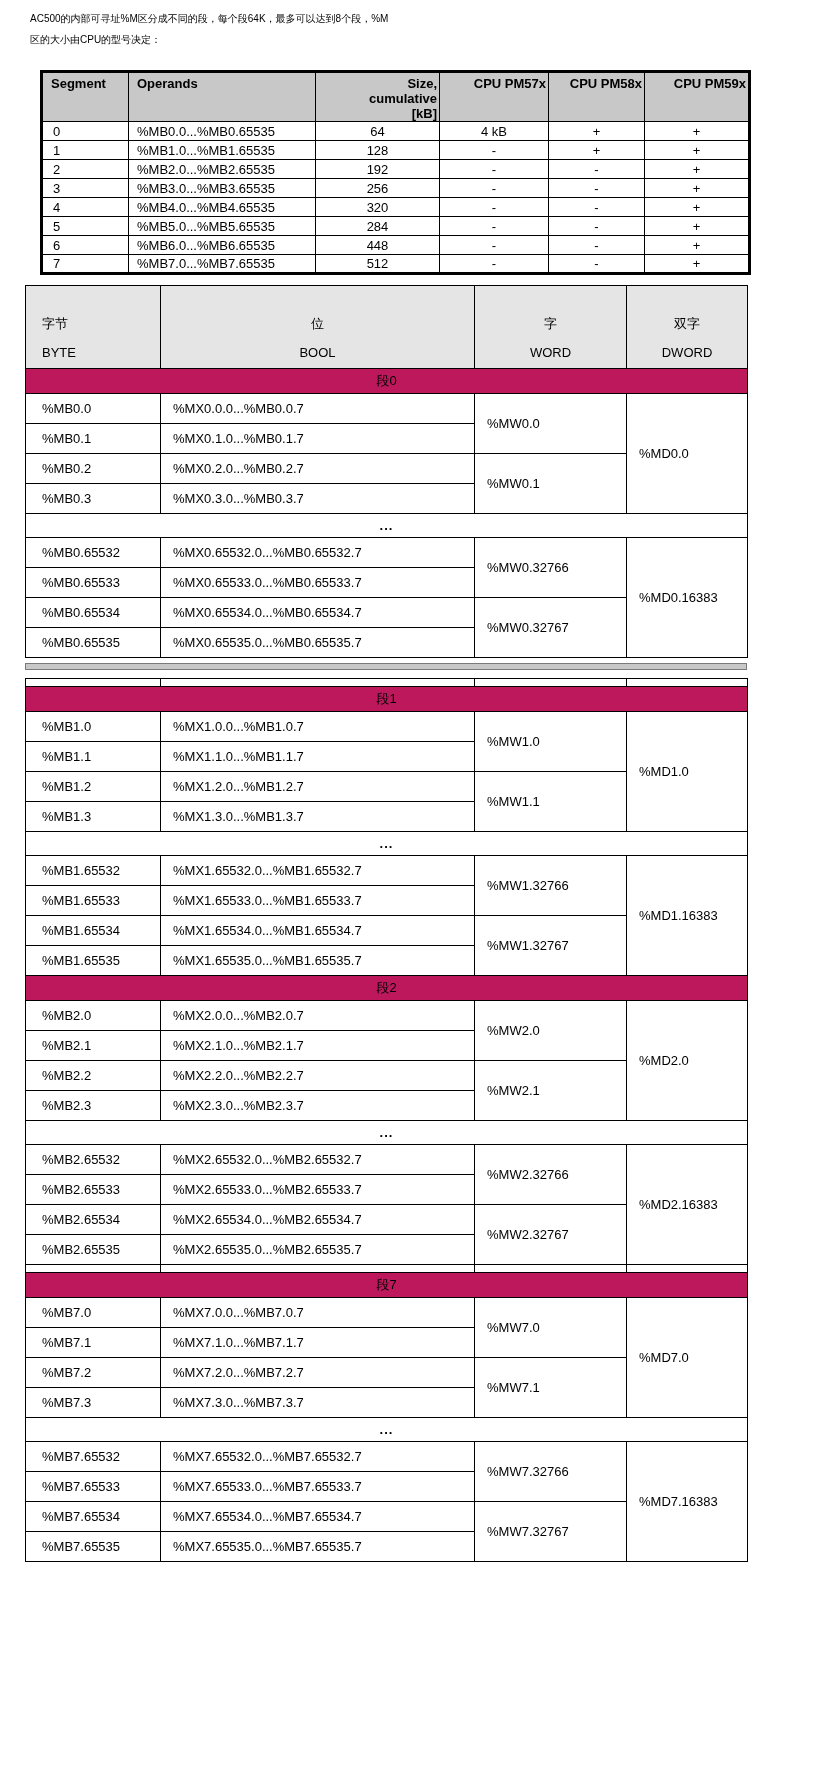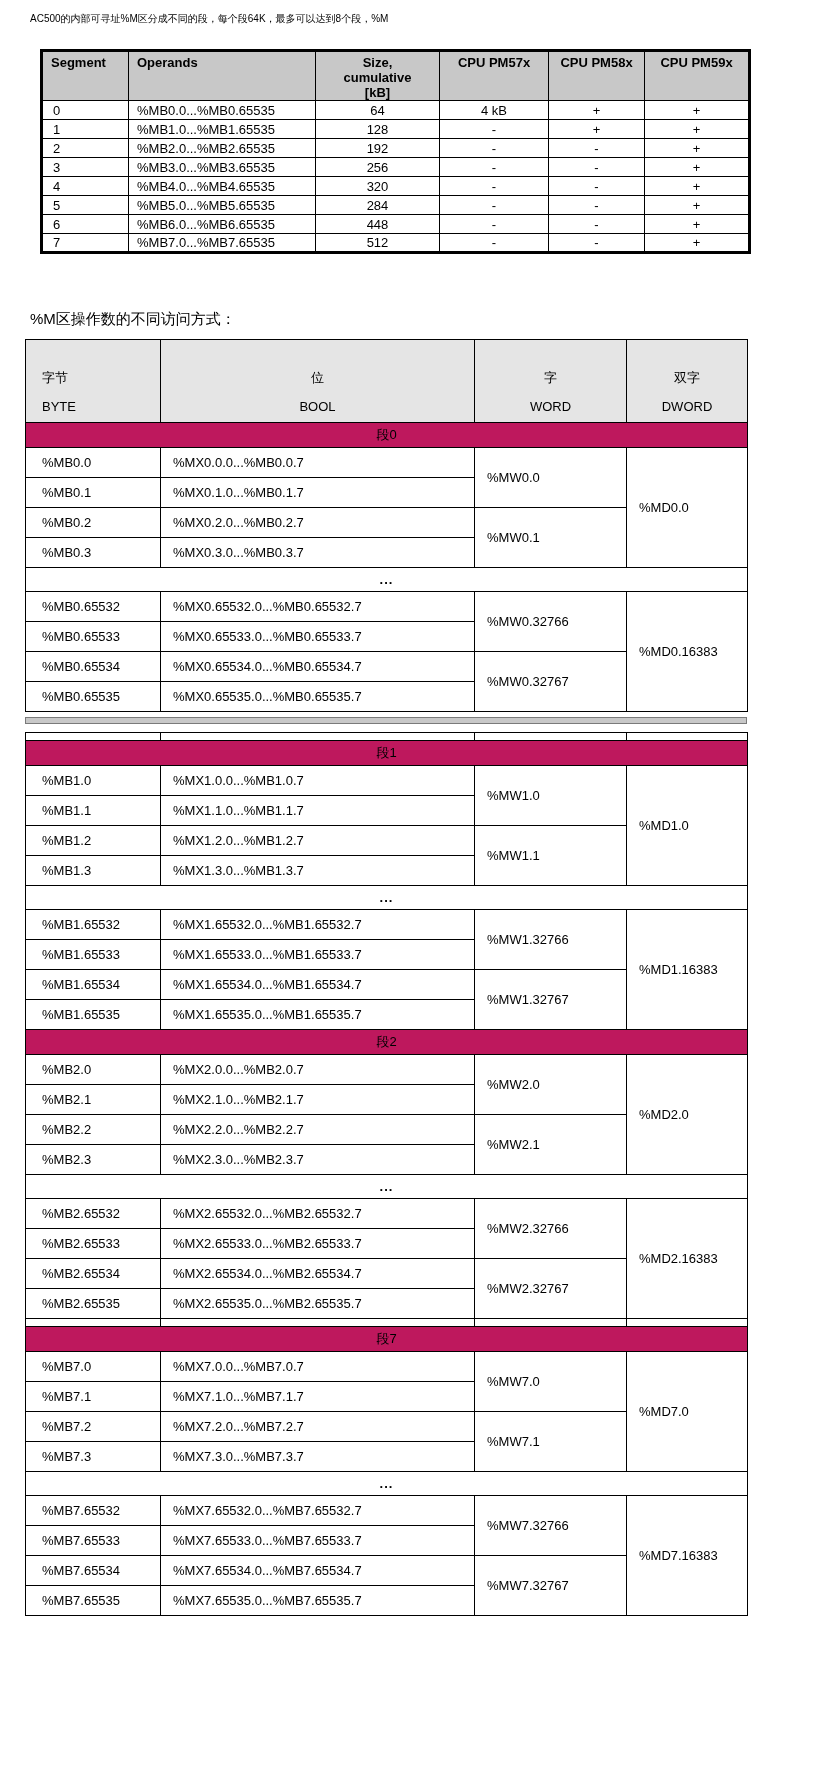--- a/index.html
+++ b/index.html
@@ -12,21 +12,21 @@
   .heading { margin:6px 0 0 8px; font-size:18px; font-weight:700; }
   .intro { margin:8px 30px 0 30px; font-size:10px; line-height:21px; }
   .note { margin:56px 0 0 30px; font-size:15px; }
 
   table { border-collapse:collapse; table-layout:fixed; }
 
   
   #t1 { margin:20px 0 8px 40px; width:708px; border:3px solid #000; font-size:13px; }
   #t1 th, #t1 td { border:1px solid #000; overflow:hidden; }
   #t1 th { background:#c8c8c8; vertical-align:top; padding:3px 2px 0 2px;
-           white-space:pre-line; height:50px; font-weight:700; line-height:15px; text-align:center; }
+           white-space:pre-line; height:50px; font-weight:700; line-height:15px; text-align:right; }
   #t1 td { height:19px; padding:0 2px; }
   #t1 td.c0 { text-align:left; padding-left:10px; }
   #t1 td.c1 { text-align:left; padding-left:8px; }
   #t1 td.c2, #t1 td.c3, #t1 td.c4, #t1 td.c5 { text-align:center; }
   #t1 th.c0, #t1 th.c1 { text-align:left; padding-left:8px; }
 
   
   .t2 { margin-left:25px; width:722px; font-size:13px; border:1px solid #000; }
   .t2 th, .t2 td { border:1px solid #000; overflow:hidden; }
   #t2a { margin-top:10px; }
@@ -45,20 +45,21 @@
             background:#c8c8c8; border:1px solid #7a7a7a; }
 </style>
 </head>
 <body>
 
 <div>
 
 
   <div class="intro">
     <div>AC500的内部可寻址%M区分成不同的段，每个段64K，最多可以达到8个段，%M</div>
+    <div>区的大小由CPU的型号决定：</div>
   </div>
 
   <table id="t1">
     <colgroup>
       <col style="width:87px">
         <col style="width:187px">
         <col style="width:124px">
       <col style="width:109px">
         <col style="width:96px">
         <col style="width:105px">
@@ -136,21 +137,20 @@
           <td class="c0">7</td>
           <td class="c1">%MB7.0...%MB7.65535</td>
           <td class="c2">512</td>
           <td class="c3">-</td>
           <td class="c4">-</td>
           <td class="c5">+</td>
         </tr>
       </tbody>
   </table>
 
-  <div class="note">%M区操作数的不同访问方式：</div>
 
   <table id="t2a" class="t2">
     <colgroup>
       <col style="width:135px">
         <col style="width:314px">
         <col style="width:152px">
         <col style="width:121px">
     </colgroup>
     <thead>
         <tr>

